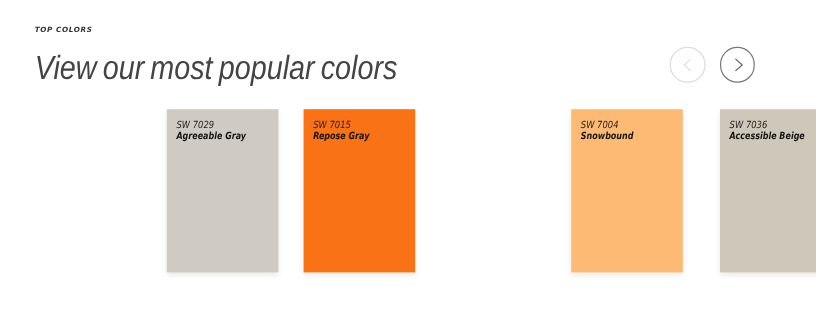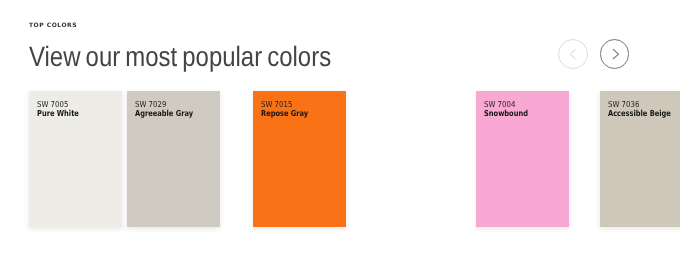--- a/index.html
+++ b/index.html
@@ -2,21 +2,21 @@
 <html><head>
 <meta charset="utf-8">
 <style>
   html,body{margin:0;padding:0;}
   body{
     width:680px;height:264px;overflow:hidden;background:#ffffff;
     font-family:"Liberation Sans",sans-serif;
     -webkit-font-smoothing:antialiased;
     text-rendering:geometricPrecision;
   }
-  .section{position:relative;width:680px;height:232px;background:#ffffff;overflow:hidden;}
+  .section{position:relative;width:680px;height:232px;background:#ffffff;overflow:hidden;font-style:italic;}
 
   
   .eyebrow{
     position:absolute;left:29px;top:23.3px;
     font-family:"DejaVu Sans",sans-serif;
     font-size:6px;font-weight:700;letter-spacing:0.52px;
     color:#333333;line-height:1;white-space:nowrap;
   }
   .title{
     position:absolute;left:28.6px;top:43.3px;margin:0;padding:0;
@@ -71,33 +71,29 @@
     </svg>
   </div>
 
   <div class="navbtn navnext" style="border-color: rgb(118, 118, 118);">
     <svg width="31.6" height="31.6" viewBox="0 0 31.6 31.6">
       <path d="M13.2 10.4 L18.5 15.1 L13.2 19.8" fill="none" stroke="#707070" stroke-width="1.05" stroke-linecap="round" stroke-linejoin="round"></path>
     </svg>
   </div>
 
   <div class="cardlist" id="cards">
-      <div class="card" style="left: 29.3px; background: rgb(237, 236, 230);">
-      <div class="code">SW 7005</div>
-      <div class="name">Pure White</div>
-    </div>
-      <div class="card" style="left: 127px; background: rgb(208, 203, 194);">
+      <div class="card" style="left: 139px; background: rgb(208, 203, 194);">
       <div class="code">SW 7029</div>
       <div class="name">Agreeable Gray</div>
     </div>
       <div class="card" style="left: 252.5px; background: #f97316;">
       <div class="code">SW 7015</div>
       <div class="name">Repose Gray</div>
     </div>
-      <div class="card" style="left: 475.7px; background: #f9a8d4;">
+      <div class="card" style="left: 475.7px; background: #fdba74;">
       <div class="code">SW 7004</div>
       <div class="name">Snowbound</div>
     </div>
       <div class="card" style="left: 600px; background: rgb(207, 200, 186);">
       <div class="code">SW 7036</div>
       <div class="name">Accessible Beige</div>
     </div>
     </div>
 
 </div>

